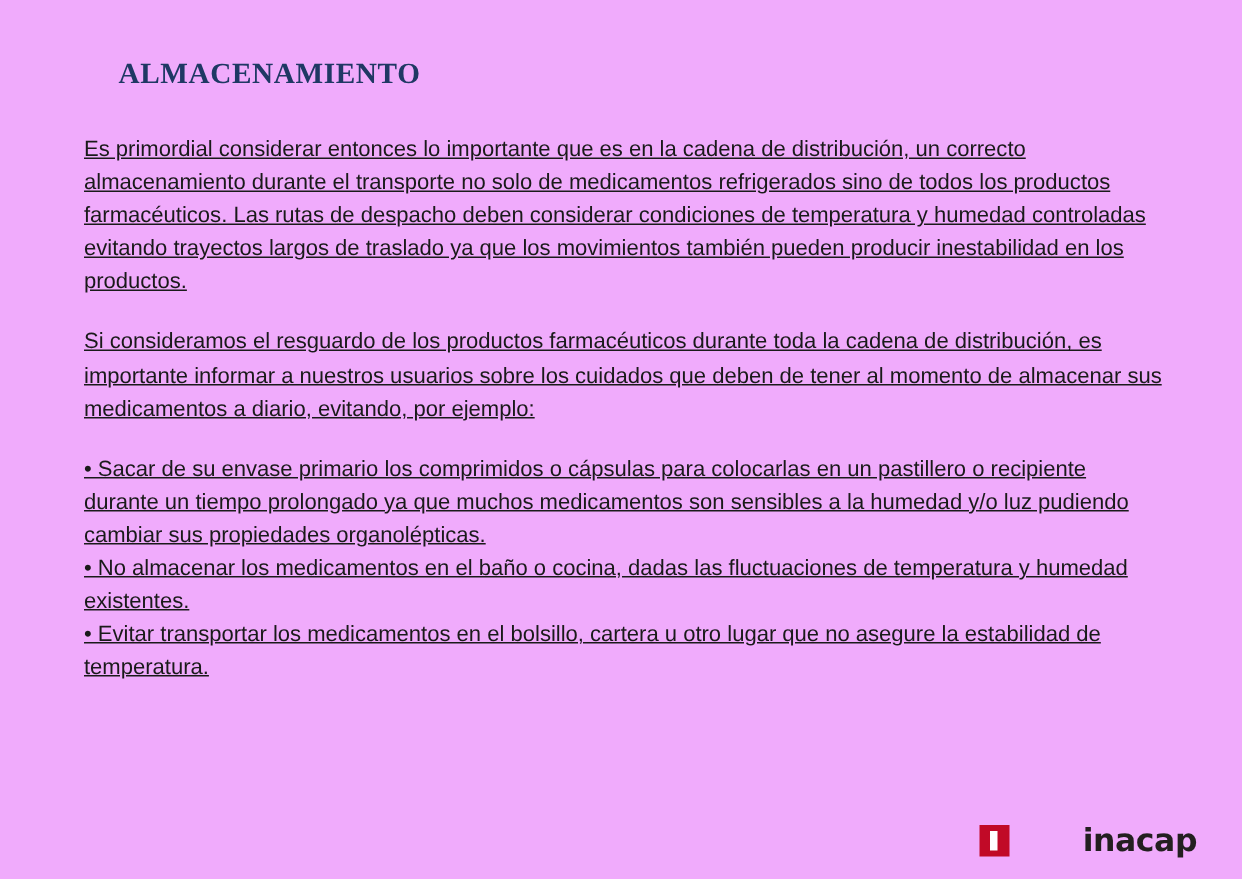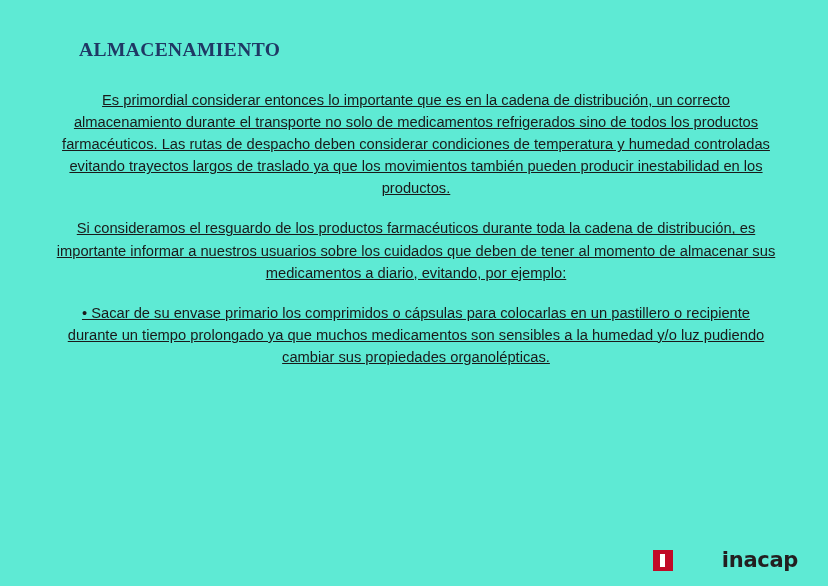--- a/index.html
+++ b/index.html
@@ -10,22 +10,21 @@
     width: 828px;
     height: 586px;
     background: #ffffff;
     font-family: "Liberation Sans", sans-serif;
     position: relative;
     overflow: hidden;
   }
   .slide {
     position: absolute;
     inset: 0;
-    background: #5eead4;
-    text-align: center;
+    background: #f0abfc;
   }
   .title {
     position: absolute;
     left: 79px;
     top: 26px;
     font-family: "Liberation Serif", serif;
     font-weight: bold;
     font-size: 19.5px;
     letter-spacing: 0.4px;
     color: #1f3864;
@@ -40,21 +39,21 @@
     line-height: 22.1px;
     text-decoration: underline;
   }
   .para {
     margin: 0 0 18px 0;
   }
   .para:last-child {
     margin-bottom: 0;
   }
   .bullets {
-    margin: 11px;
+    margin: 0;
     padding: 0;
     list-style: none;
   }
   .bullets li {
     margin: 0;
     padding: 0;
     text-indent: 0;
   }
   .logo {
     position: absolute;
@@ -96,20 +95,22 @@
 
 <div class="slide">
 
   <h1 class="title">ALMACENAMIENTO</h1>
 
   <div class="body-block">
     <p class="para">Es primordial considerar entonces lo importante que es en la cadena de distribución, un correcto almacenamiento durante el transporte no solo de medicamentos refrigerados sino de todos los productos farmacéuticos. Las rutas de despacho deben considerar condiciones de temperatura y humedad controladas evitando trayectos largos de traslado ya que los movimientos también pueden producir inestabilidad en los productos.</p>
     <p class="para">Si consideramos el resguardo de los productos farmacéuticos durante toda la cadena de distribución, es importante informar a nuestros usuarios sobre los cuidados que deben de tener al momento de almacenar sus medicamentos a diario, evitando, por ejemplo:</p>
     <ul class="bullets">
       <li>• Sacar de su envase primario los comprimidos o cápsulas para colocarlas en un pastillero o recipiente durante un tiempo prolongado ya que muchos medicamentos son sensibles a la humedad y/o luz pudiendo cambiar sus propiedades organolépticas.</li>
+      <li>• No almacenar los medicamentos en el baño o cocina, dadas las fluctuaciones de temperatura y humedad existentes.</li>
+      <li>• Evitar transportar los medicamentos en el bolsillo, cartera u otro lugar que no asegure la estabilidad de temperatura.</li>
     </ul>
   </div>
 
   <div class="logo">
     <span class="logo-mark"></span>
     <span class="logo-text">inacap</span>
   </div>
 
 </div>
 

